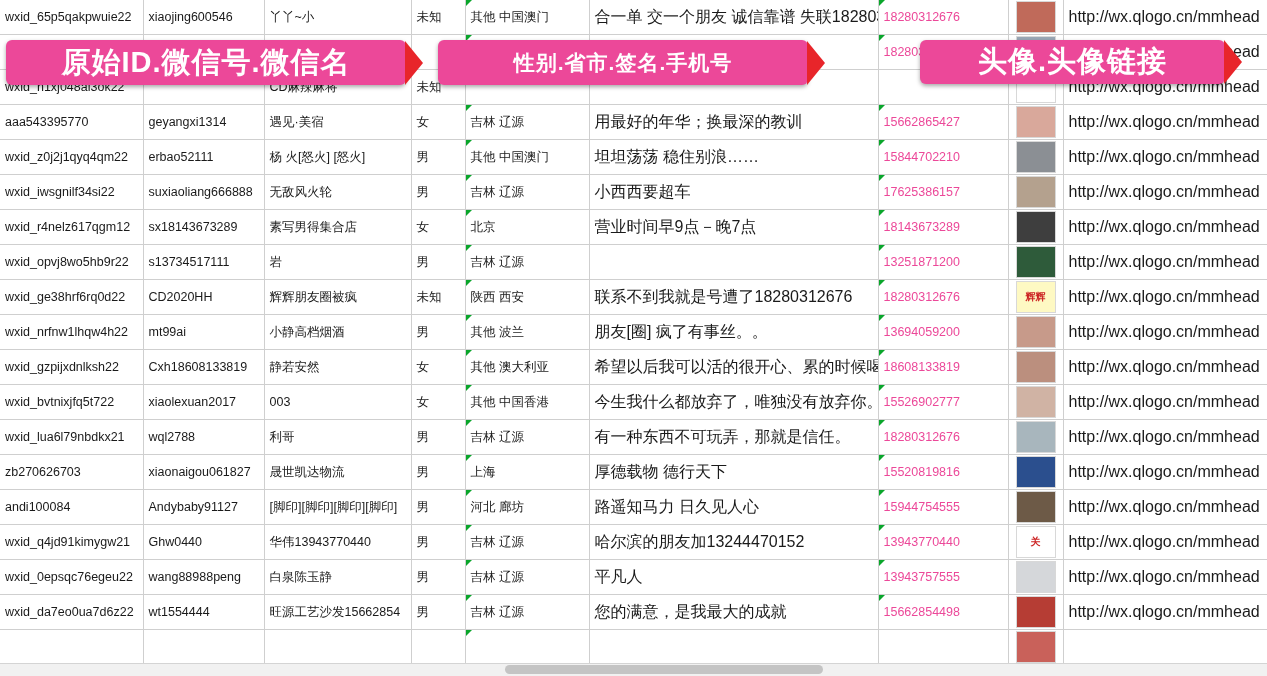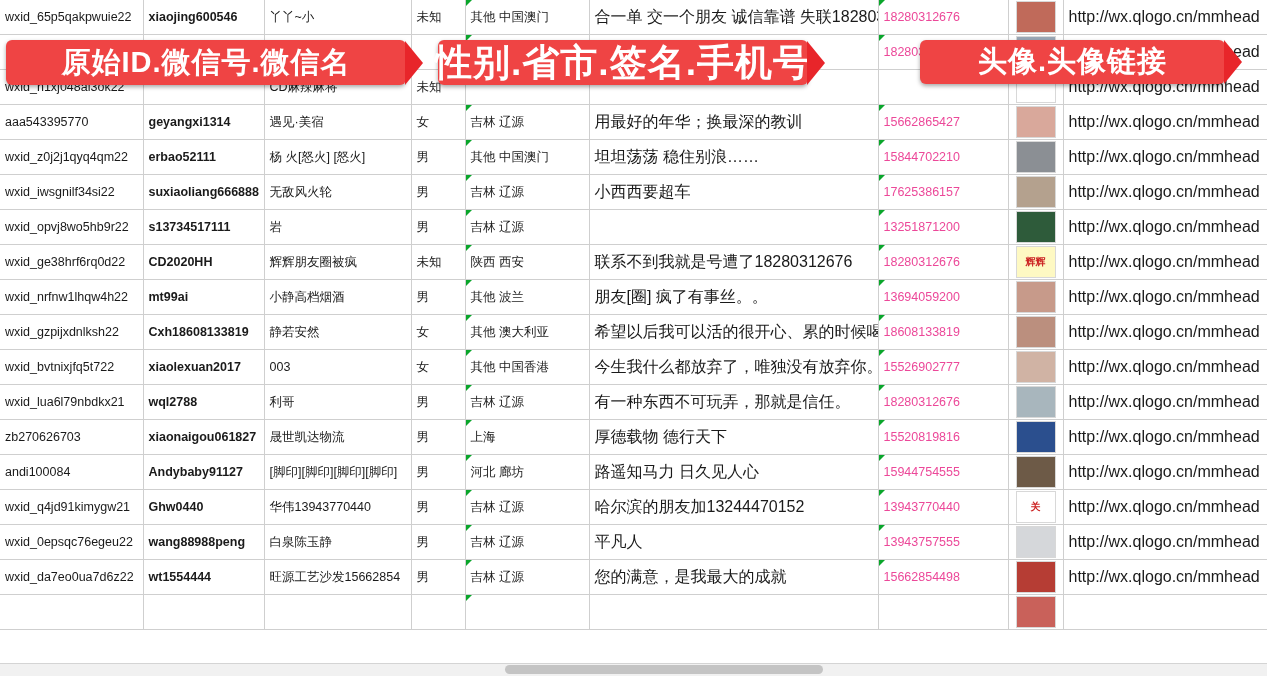--- a/index.html
+++ b/index.html
@@ -47,21 +47,21 @@
   col.c1 { width: 121px; }
   col.c2 { width: 147px; }
   col.c3 { width: 54px; }
   col.c4 { width: 124px; }
   col.c5 { width: 289px; }
   col.c6 { width: 130px; }
   col.c7 { width: 55px; }
   col.c8 { width: 204px; }
 
   td.col-id     { color: #1a1a1a; }
-  td.col-wxno   { color: #1a1a1a; font-weight: bold; }
+  td.col-wxno   { color: #1a1a1a; }
   td.col-name   { color: #1a1a1a; }
   td.col-sex    { color: #1a1a1a; }
   td.col-region { color: #1a1a1a; }
   td.col-sign   { color: #1a1a1a; font-size: 16px; }
   td.col-phone  { color: #ec4899; }
   td.col-avatar { padding: 0; text-align: center; }
   td.col-url    { color: #1a1a1a; font-size: 16px; }
 
   
   td.col-region {
@@ -101,21 +101,21 @@
     text-align: center;
     color: #fff;
   }
 
   
   .banner {
     position: absolute;
     display: flex;
     align-items: center;
     justify-content: center;
-    background: #ef4444;
+    background: #ec4899;
     color: #ffffff;
     font-weight: bold;
     letter-spacing: 1px;
     border-radius: 6px;
     box-shadow: 0 2px 4px rgba(0,0,0,0.35);
     white-space: nowrap;
     font-family: "Liberation Sans", "DejaVu Sans", sans-serif;
   }
   .banner .tail {
     position: absolute;
@@ -124,21 +124,21 @@
     transform: translateY(-50%);
     width: 0; height: 0;
     border-left: 18px solid #e8252a;
     border-top: 22px solid transparent;
     border-bottom: 22px solid transparent;
   }
   #banner1 {
     left: 6px;  top: 40px;  width: 400px; height: 45px; font-size: 29px;
   }
   #banner2 {
-    left: 438px; top: 40px; width: 370px; height: 45px; font-size: 37px;
+    left: 438px; top: 40px; width: 370px; height: 45px; font-size: 21px;
   }
   #banner3 {
     left: 920px; top: 40px; width: 305px; height: 44px; font-size: 29px;
   }
 
   
   #hscroll {
     position: absolute;
     left: 0;
     bottom: 0;
@@ -246,20 +246,33 @@
           <td class="col-sex">男</td>
           <td class="col-region">吉林 辽源</td>
           <td class="col-sign">小西西要超车</td>
           <td class="col-phone warn">17625386157</td>
           <td class="col-avatar">
             <div class="avatar" style="background: rgb(180, 161, 142);"></div>
           </td>
           <td class="col-url">http://wx.qlogo.cn/mmhead</td>
         </tr>
         <tr>
+          <td class="col-id">wxid_r4nelz617qgm12</td>
+          <td class="col-wxno">sx18143673289</td>
+          <td class="col-name">素写男得集合店</td>
+          <td class="col-sex">女</td>
+          <td class="col-region">北京</td>
+          <td class="col-sign">营业时间早9点－晚7点</td>
+          <td class="col-phone warn">18143673289</td>
+          <td class="col-avatar">
+            <div class="avatar" style="background: rgb(62, 62, 62);"></div>
+          </td>
+          <td class="col-url">http://wx.qlogo.cn/mmhead</td>
+        </tr>
+        <tr>
           <td class="col-id">wxid_opvj8wo5hb9r22</td>
           <td class="col-wxno">s13734517111</td>
           <td class="col-name">岩</td>
           <td class="col-sex">男</td>
           <td class="col-region">吉林 辽源</td>
           <td class="col-sign"></td>
           <td class="col-phone warn">13251871200</td>
           <td class="col-avatar">
             <div class="avatar" style="background: rgb(46, 91, 58);"></div>
           </td>

